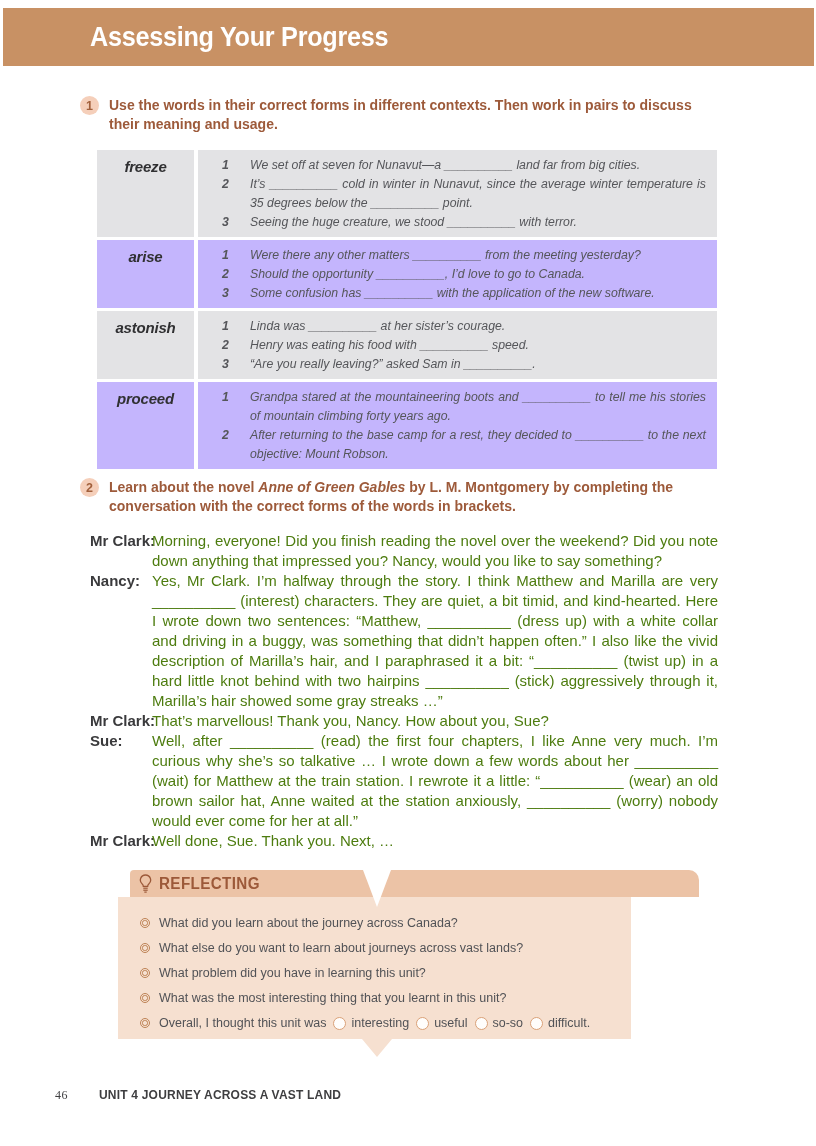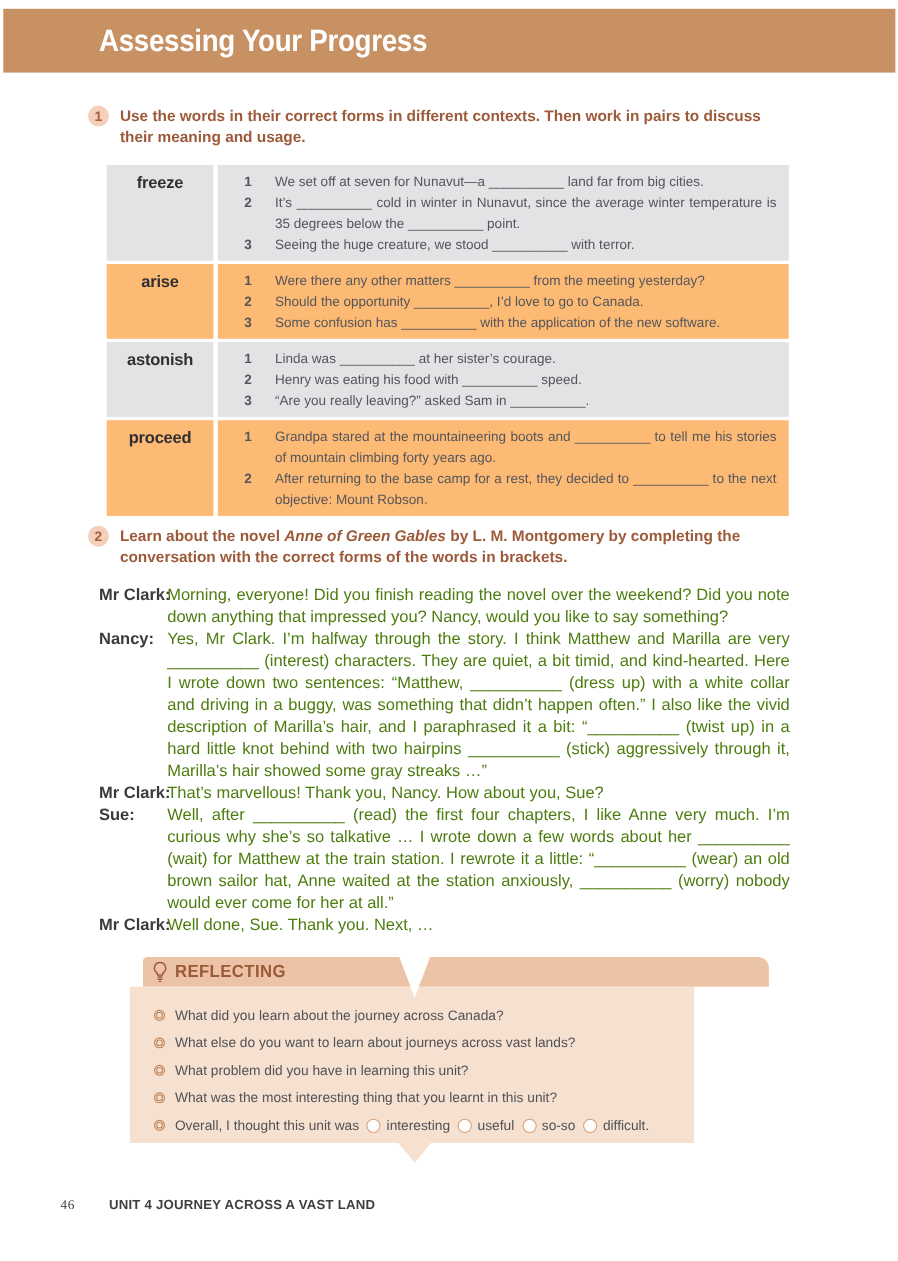--- a/index.html
+++ b/index.html
@@ -14,26 +14,26 @@
 
   
   .ex-head{position:absolute;display:flex;align-items:flex-start;}
   .badge{flex:0 0 auto;width:19px;height:19px;border-radius:50%;background:#F5CFBA;color:#A2603C;
          font-size:12.5px;font-weight:700;display:flex;align-items:center;justify-content:center;margin-top:0px;}
   .instr{margin-left:10px;width:606px;font-size:14px;font-weight:700;color:#9D5A3A;line-height:19px;}
   .instr em{font-style:italic;}
 
   
   .vocab-table{position:absolute;top:150px;left:97px;width:620px;}
-  .vt-row{display:flex;margin-bottom:3px;}
+  .vt-row{display:flex;margin-bottom:3px;font-style:italic;}
   .vt-word{flex:0 0 97px;margin-right:4px;text-align:center;padding-top:8px;
            font-size:15px;font-weight:700;color:#303032;letter-spacing:-0.2px;}
   .vt-items{flex:1;padding:6px 0 5px 0;}
   .tone-gray .vt-word,.tone-gray .vt-items{background:#E3E3E5;}
-  .tone-peach .vt-word,.tone-peach .vt-items{background:#fdba74;}
+  .tone-peach .vt-word,.tone-peach .vt-items{background:#c4b5fd;}
   .vt-item{display:flex;font-size:12.3px;line-height:19px;}
   .vt-num{flex:0 0 52px;box-sizing:border-box;padding-left:24px;font-weight:700;color:#55565A;}
   .vt-text{flex:1;text-align:justify;padding-right:11px;color:#55565A;}
 
   
   .dialogue{position:absolute;top:531px;left:90px;width:628px;}
   .dlg-row{display:grid;grid-template-columns:62px 1fr;font-size:15px;line-height:20px;}
   .dlg-speaker{font-weight:700;color:#3A3A3C;white-space:nowrap;}
   .dlg-text{text-align:justify;color:#4d7c0f;}
 

